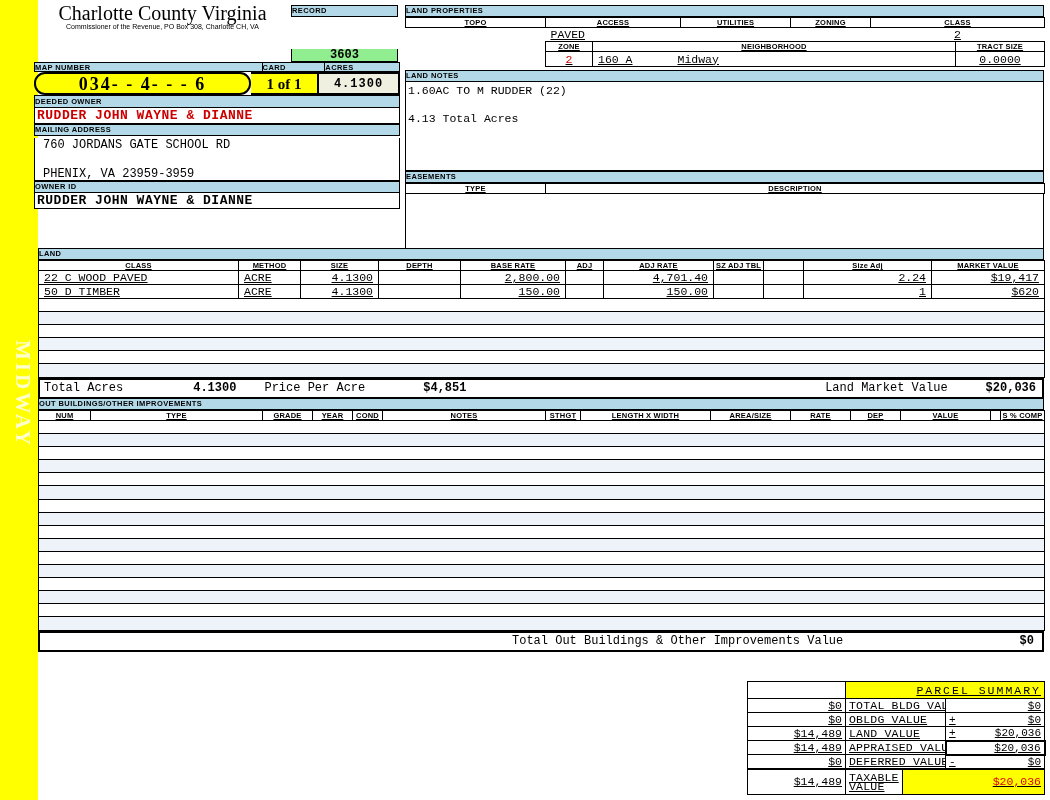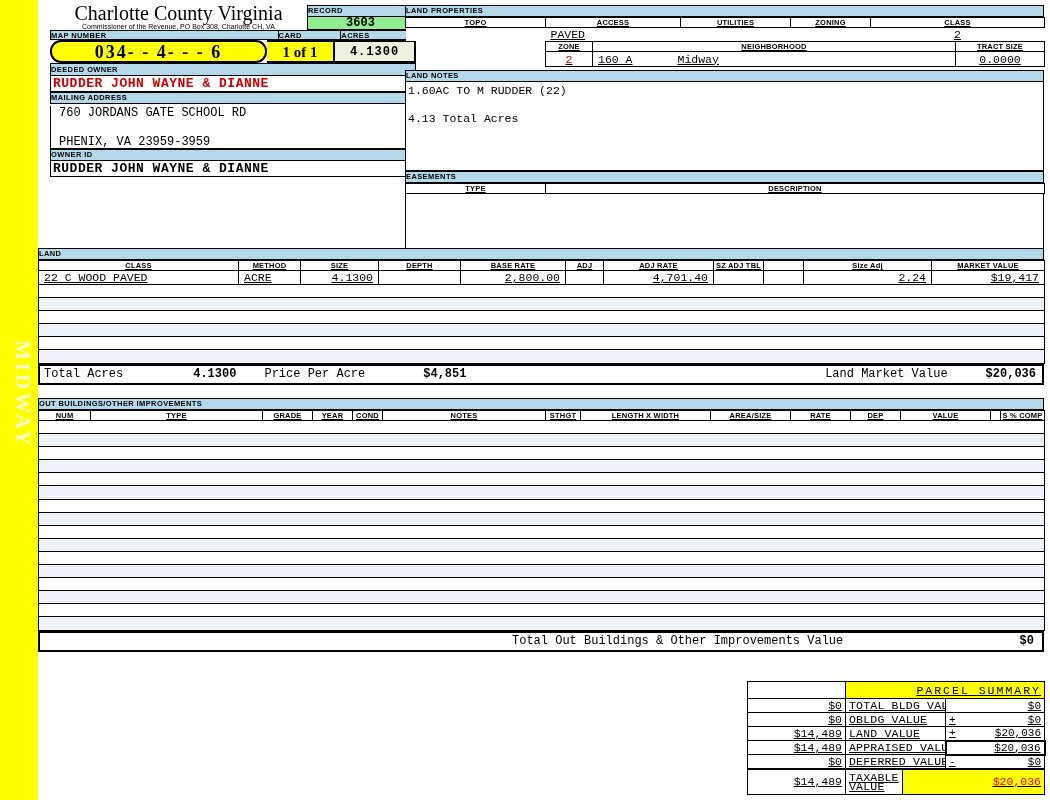--- a/index.html
+++ b/index.html
@@ -16,28 +16,28 @@
   table.grid{border-collapse:collapse;table-layout:fixed;width:100%;text-decoration:underline;}
   table.grid th{background:#fff;font:bold 7.5px "Liberation Sans",sans-serif;border:1px solid #000;
        height:9px;padding:0;letter-spacing:.2px;overflow:hidden;white-space:nowrap;}
   table.grid td{border:1px solid #000;font:11.5px "Liberation Mono",monospace;height:12px;
        padding:0 5px;white-space:nowrap;overflow:hidden;background:#fff;}
   tr.erow td{height:12.1px;border:1px solid #000;}
   tr.erow.alt td{background:#eef2f9;}
   .r{text-align:right;} .c{text-align:center;} .b{font-weight:bold;}
   .red{color:#cc0000;}
   
-  #leftcol{left:50px;top:0;width:366px;}
+  #leftcol{left:34px;top:0;width:366px;}
   #title-row{display:flex;}
   #title-block{width:257px;}
   #county{font:20px "Liberation Serif",serif;text-align:center;margin-top:3px;line-height:20px;}
   #commish{font:7px "Liberation Sans",sans-serif;text-align:center;}
   #record-box{width:107px;margin-top:5px;}
   #record-val{border:1px solid #000;border-top:none;background:#90ee90;text-align:center;
-       font:bold 12px "Liberation Mono",monospace;height:12px;line-height:12px;}
+       font:bold 12px "Liberation Mono",monospace;height:12px;line-height:12px;margin-top:32px;}
   .hdr-row{display:flex;}
   .hdr-row .bar{box-sizing:border-box;}
   .val-cell{border:2px solid #000;box-sizing:border-box;text-align:center;overflow:hidden;}
   #map-val{width:217px;background:#ffff00;font:600 18px "Liberation Serif",serif;height:23px;line-height:20px;letter-spacing:2px;border-radius:11px;}
   #card-val{width:68px;background:#ffff00;font:600 15px "Liberation Serif",serif;height:23px;line-height:20px;border-left:none;}
   #acres-val{width:81px;background:#eff0e0;font:bold 12px "Liberation Mono",monospace;height:23px;line-height:21px;border-left:none;letter-spacing:1px;}
   .owner-line{border:1px solid #000;border-top:none;background:#fff;height:15px;line-height:15px;
        font:bold 13px "Liberation Mono",monospace;padding-left:2px;letter-spacing:.5px;white-space:nowrap;}
   #addr-box{border:1px solid #000;border-top:none;background:#fff;height:42px;
        font:12px "Liberation Mono",monospace;padding-left:8px;}
@@ -220,20 +220,33 @@
         <td>ACRE</td>
         <td class="r">4.1300</td>
         <td></td>
         <td class="r">2,800.00</td>
         <td></td>
         <td class="r">4,701.40</td>
         <td></td>
         <td></td>
         <td class="r">2.24</td>
         <td class="r">$19,417</td>
+      </tr>
+      <tr>
+        <td>50 D TIMBER</td>
+        <td>ACRE</td>
+        <td class="r">4.1300</td>
+        <td></td>
+        <td class="r">150.00</td>
+        <td></td>
+        <td class="r">150.00</td>
+        <td></td>
+        <td></td>
+        <td class="r">1</td>
+        <td class="r">$620</td>
       </tr>
       </tbody>
         <tbody>
           <tr class="erow">
             <td colspan="11"></td>
           </tr>
           <tr class="erow alt">
             <td colspan="11"></td>
           </tr>
           <tr class="erow">

